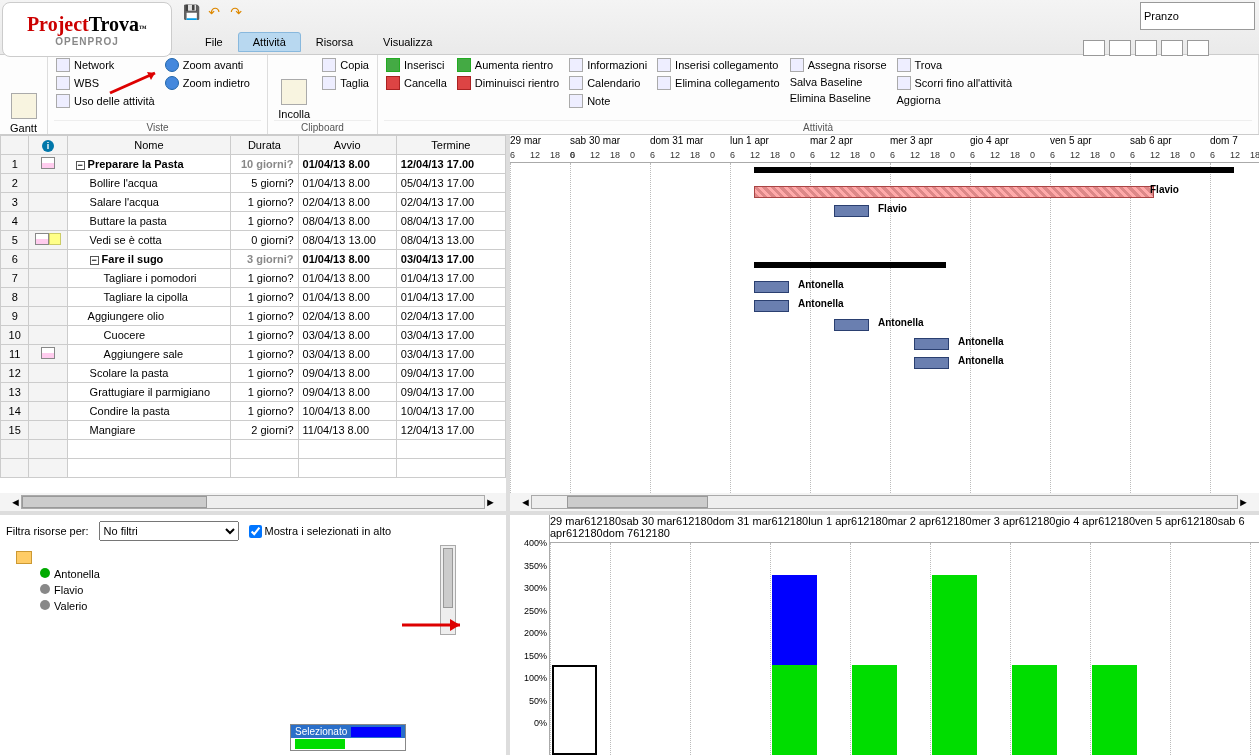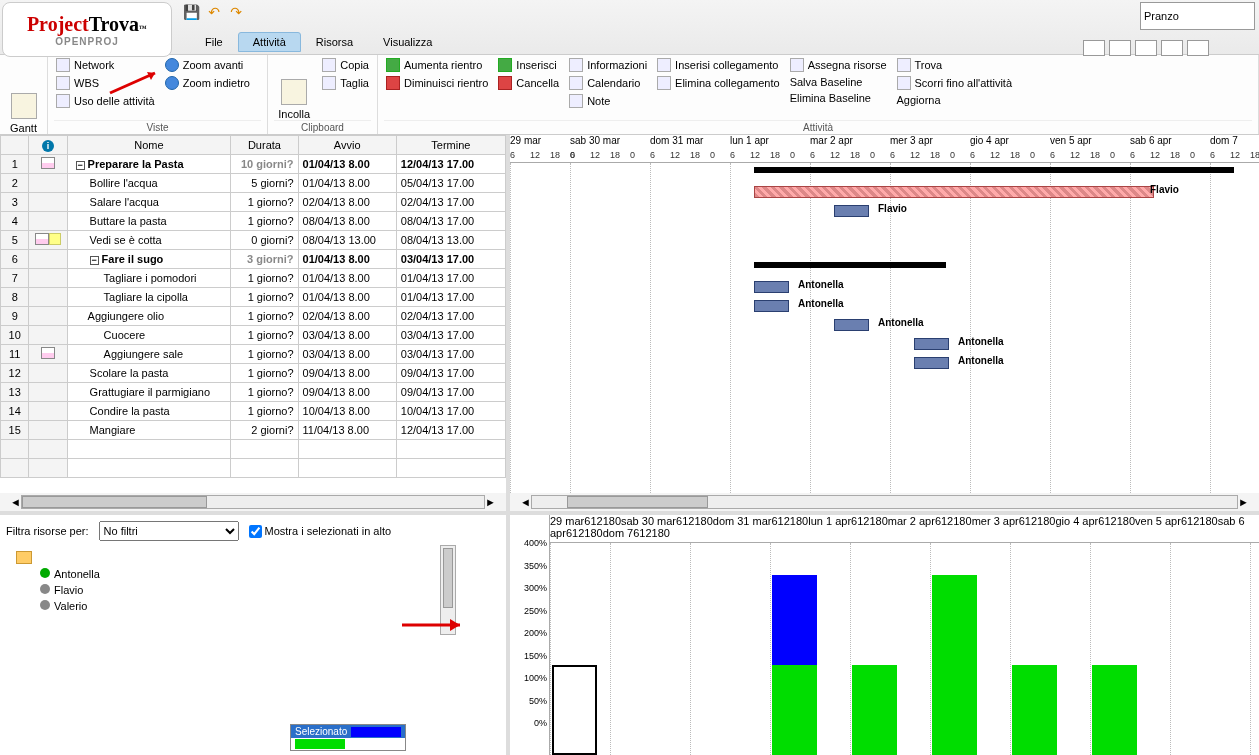--- a/index.html
+++ b/index.html
@@ -198,35 +198,35 @@
             </div>
         </div>
       </div>
       <div class="lbl">Clipboard</div>
     </div>
     <div class="ribgrp" style="flex:1">
       <div class="body">
         <div class="col">
           <div class="ribitem green">
               <span class="ic"></span>
+              <span>Inserisci</span>
+            </div>
+          <div class="ribitem red">
+              <span class="ic"></span>
+              <span>Cancella</span>
+            </div>
+        </div>
+        <div class="col">
+          <div class="ribitem green">
+              <span class="ic"></span>
               <span>Aumenta rientro</span>
             </div>
           <div class="ribitem red">
               <span class="ic"></span>
               <span>Diminuisci rientro</span>
-            </div>
-        </div>
-        <div class="col">
-          <div class="ribitem green">
-              <span class="ic"></span>
-              <span>Inserisci</span>
-            </div>
-          <div class="ribitem red">
-              <span class="ic"></span>
-              <span>Cancella</span>
             </div>
         </div>
         <div class="col">
           <div class="ribitem">
               <span class="ic"></span>
               <span>Informazioni</span>
             </div>
           <div class="ribitem">
               <span class="ic"></span>
               <span>Calendario</span>

